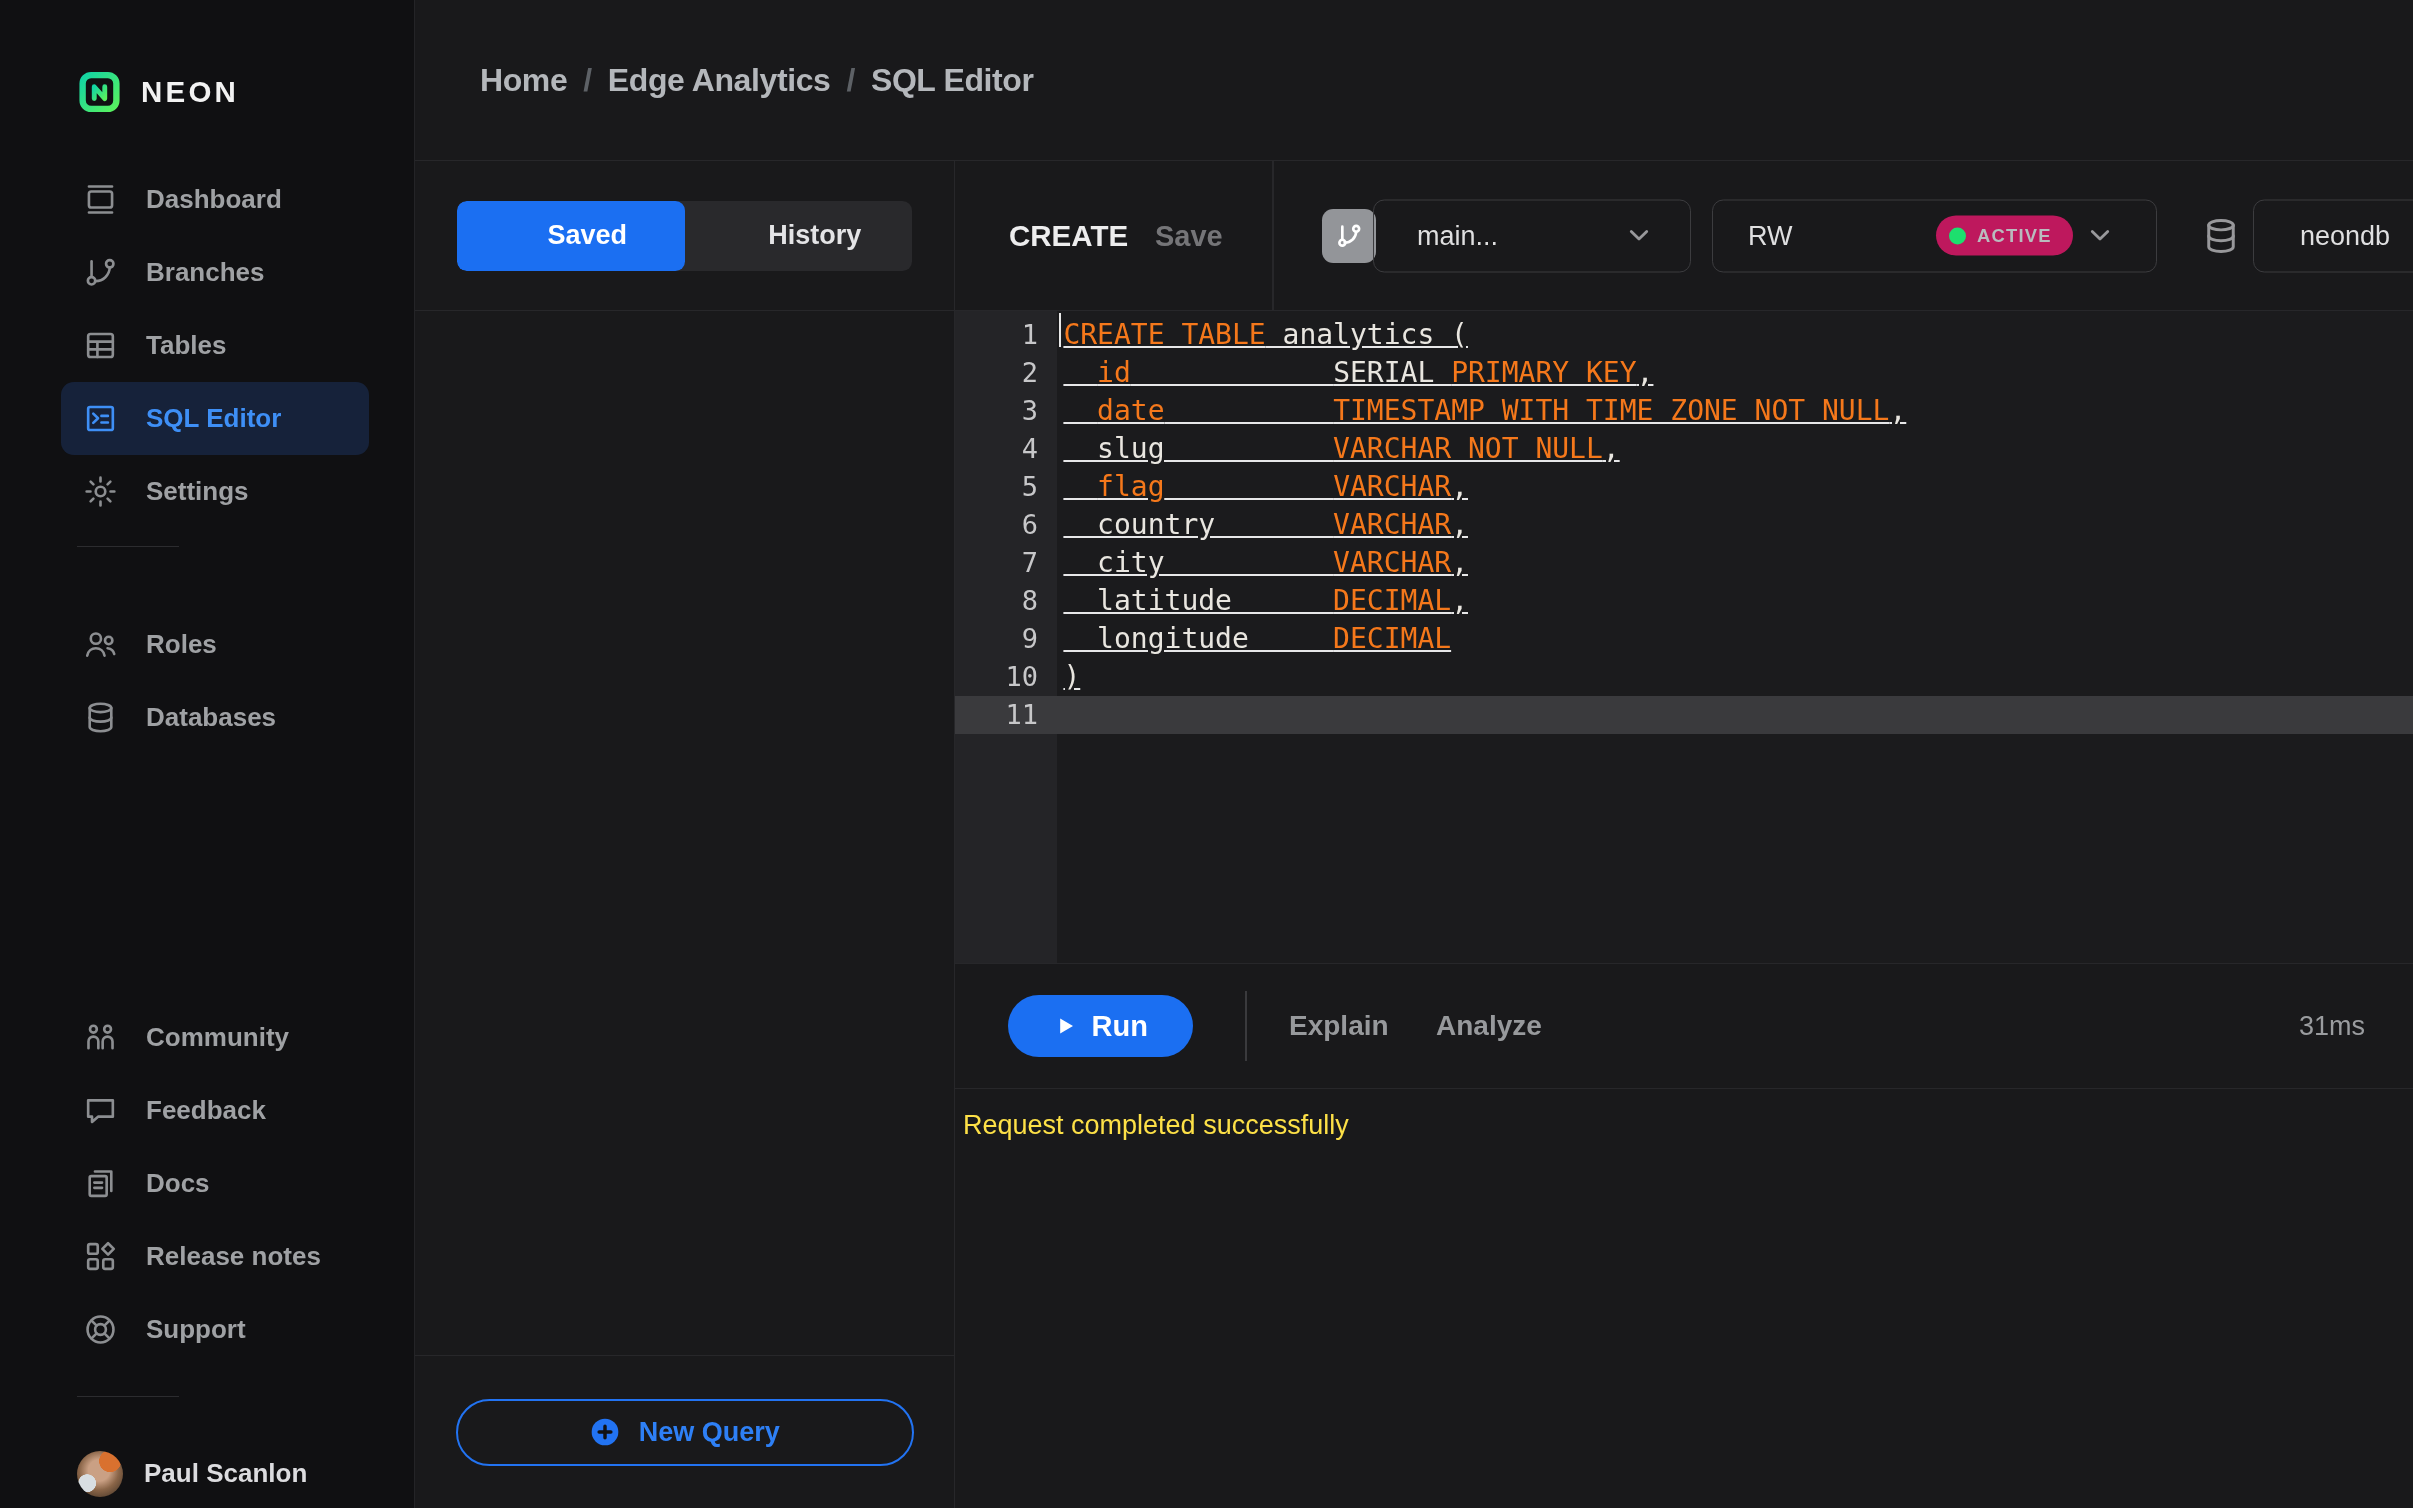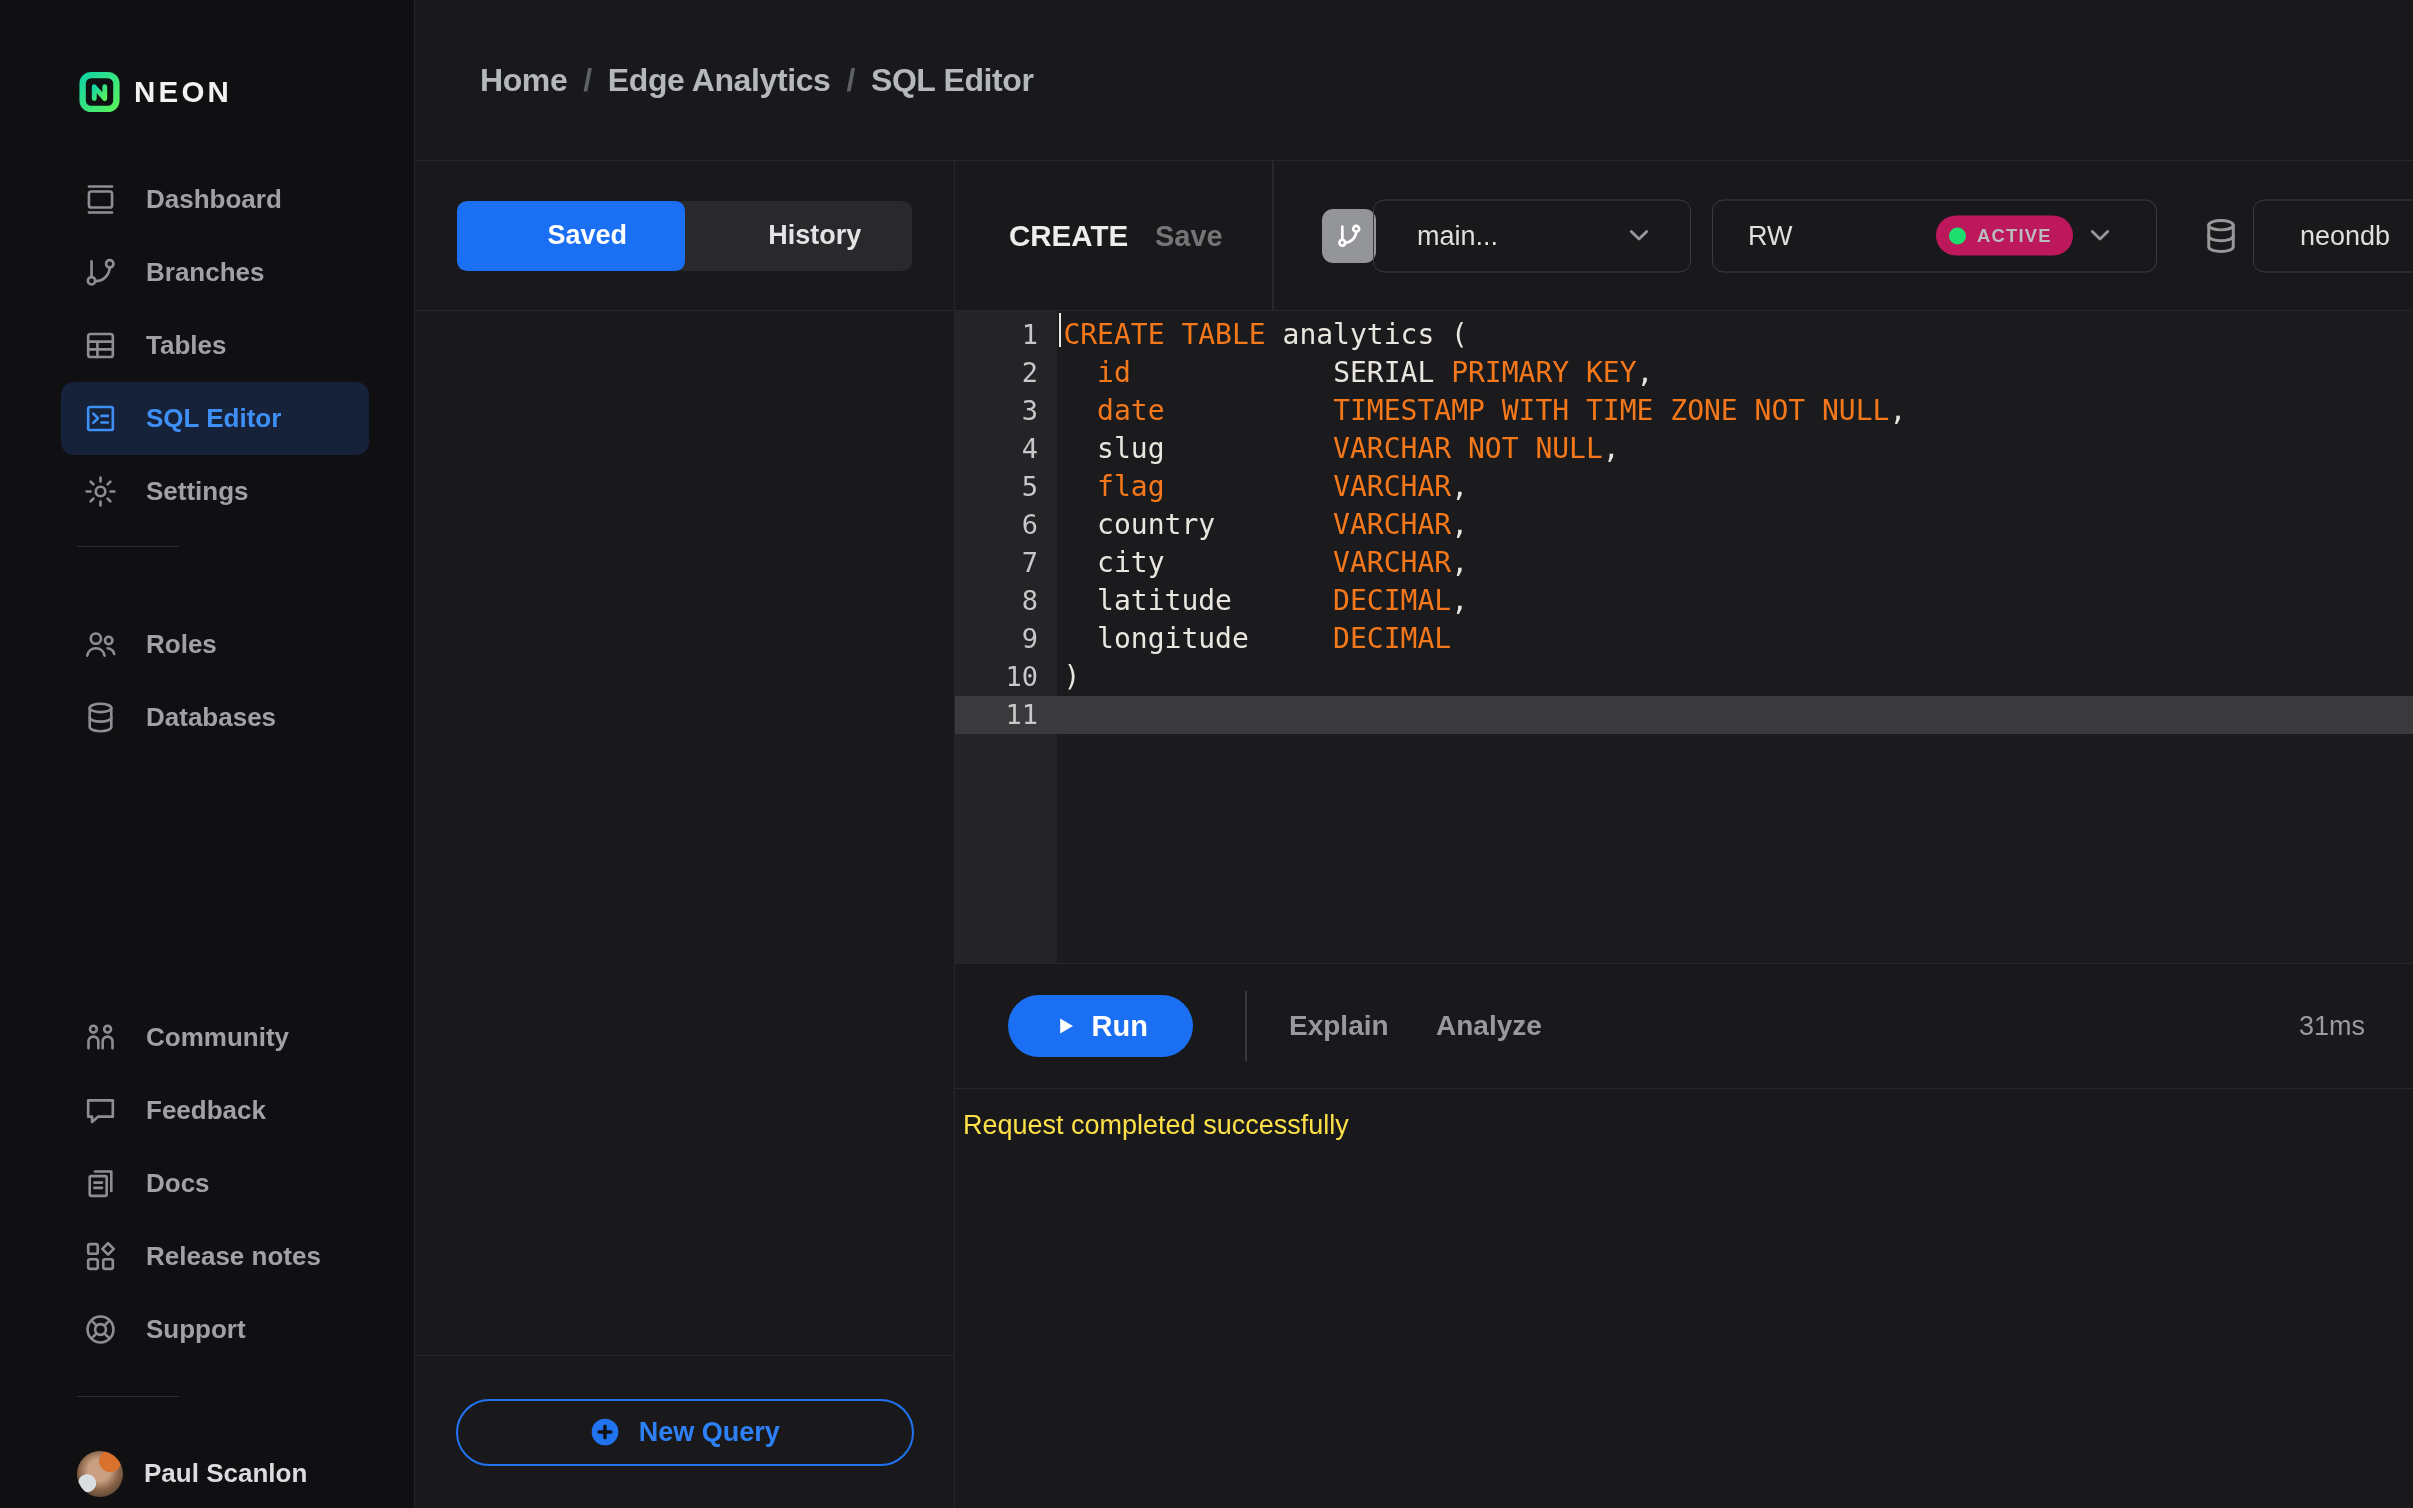--- a/index.html
+++ b/index.html
@@ -8,21 +8,21 @@
     font-family:"Liberation Sans", sans-serif;
     background:#19191b; color:#e7e7e8;
     display:flex;
   }
   
   .sidebar {
     width:415px; flex:none; height:100%;
     background:#101012; border-right:1.6px solid #242427;
     display:flex; flex-direction:column;
   }
-  .logo-row { margin:64px 0 0 77px; display:flex; align-items:center; gap:12px; height:56px; cursor:pointer; }
+  .logo-row { margin:64px 0 0 77px; display:flex; align-items:center; gap:19px; height:56px; cursor:pointer; }
   .brand-text { font-size:29.5px; font-weight:800; letter-spacing:3.2px; color:#f2f2f2; }
   .nav { margin-top:43px; display:flex; flex-direction:column; }
   .nav-item {
     height:73px; margin:0 45px 0 61px; border-radius:12.8px;
     display:flex; align-items:center; gap:27px; padding-left:21px;
     color:#9fa1a4; font-size:26px; font-weight:600; cursor:pointer;
   }
   .nav-item .icn { width:37px; height:37px; color:#8c8e91; flex:none; display:flex; align-items:center; }
   .nav-item.active { background:#16223a; color:#3e8ff6; }
   .nav-item.active .icn { color:#3e8ff6; }
@@ -98,21 +98,21 @@
   .db-icon { position:absolute; left:1245px; top:50%; transform:translateY(-50%); width:42px; height:42px; color:#98989b; display:flex; }
   .box-db { left:1298px; width:247px; padding-left:46px; }
 
   
   .code-area { height:653px; flex:none; position:relative; background:#1b1b1d; border-bottom:1.6px solid #27272a; cursor:text; }
   .gutter-strip { position:absolute; left:0; top:0; bottom:0; width:102px; background:#242427; }
   .code-rows { position:relative; padding-top:4.8px; }
   .code-row { height:38px; display:flex; align-items:center; font-family:"DejaVu Sans Mono","Liberation Mono",monospace; }
   .code-row.active-line { background:#3a3a3d; }
   .ln { width:102px; flex:none; text-align:right; padding-right:19px; font-size:27px; color:#c7c7c9; }
-  .code-text { white-space:pre; font-size:28px; padding-left:6.4px; position:relative; }
+  .code-text { white-space:pre; font-size:28px; padding-left:6.4px; position:relative;text-decoration:underline; }
   .tk-kw { color:#f5781b; }
   .tk-pl { color:#e9e6e0; }
   .cursor-bar { position:absolute; left:104px; width:2.4px; height:34px; background:#e8e8e8; top:2.4px; }
 
   
   .run-bar { height:125px; flex:none; border-bottom:1.6px solid #27272a; position:relative; }
   .run-btn {
     position:absolute; left:53px; top:50%; transform:translateY(-50%);
     width:185px; height:62px; border-radius:31px; border:none; background:#1b6ff2;
     color:#ffffff; font-size:29px; font-weight:700; font-family:"Liberation Sans", sans-serif;

